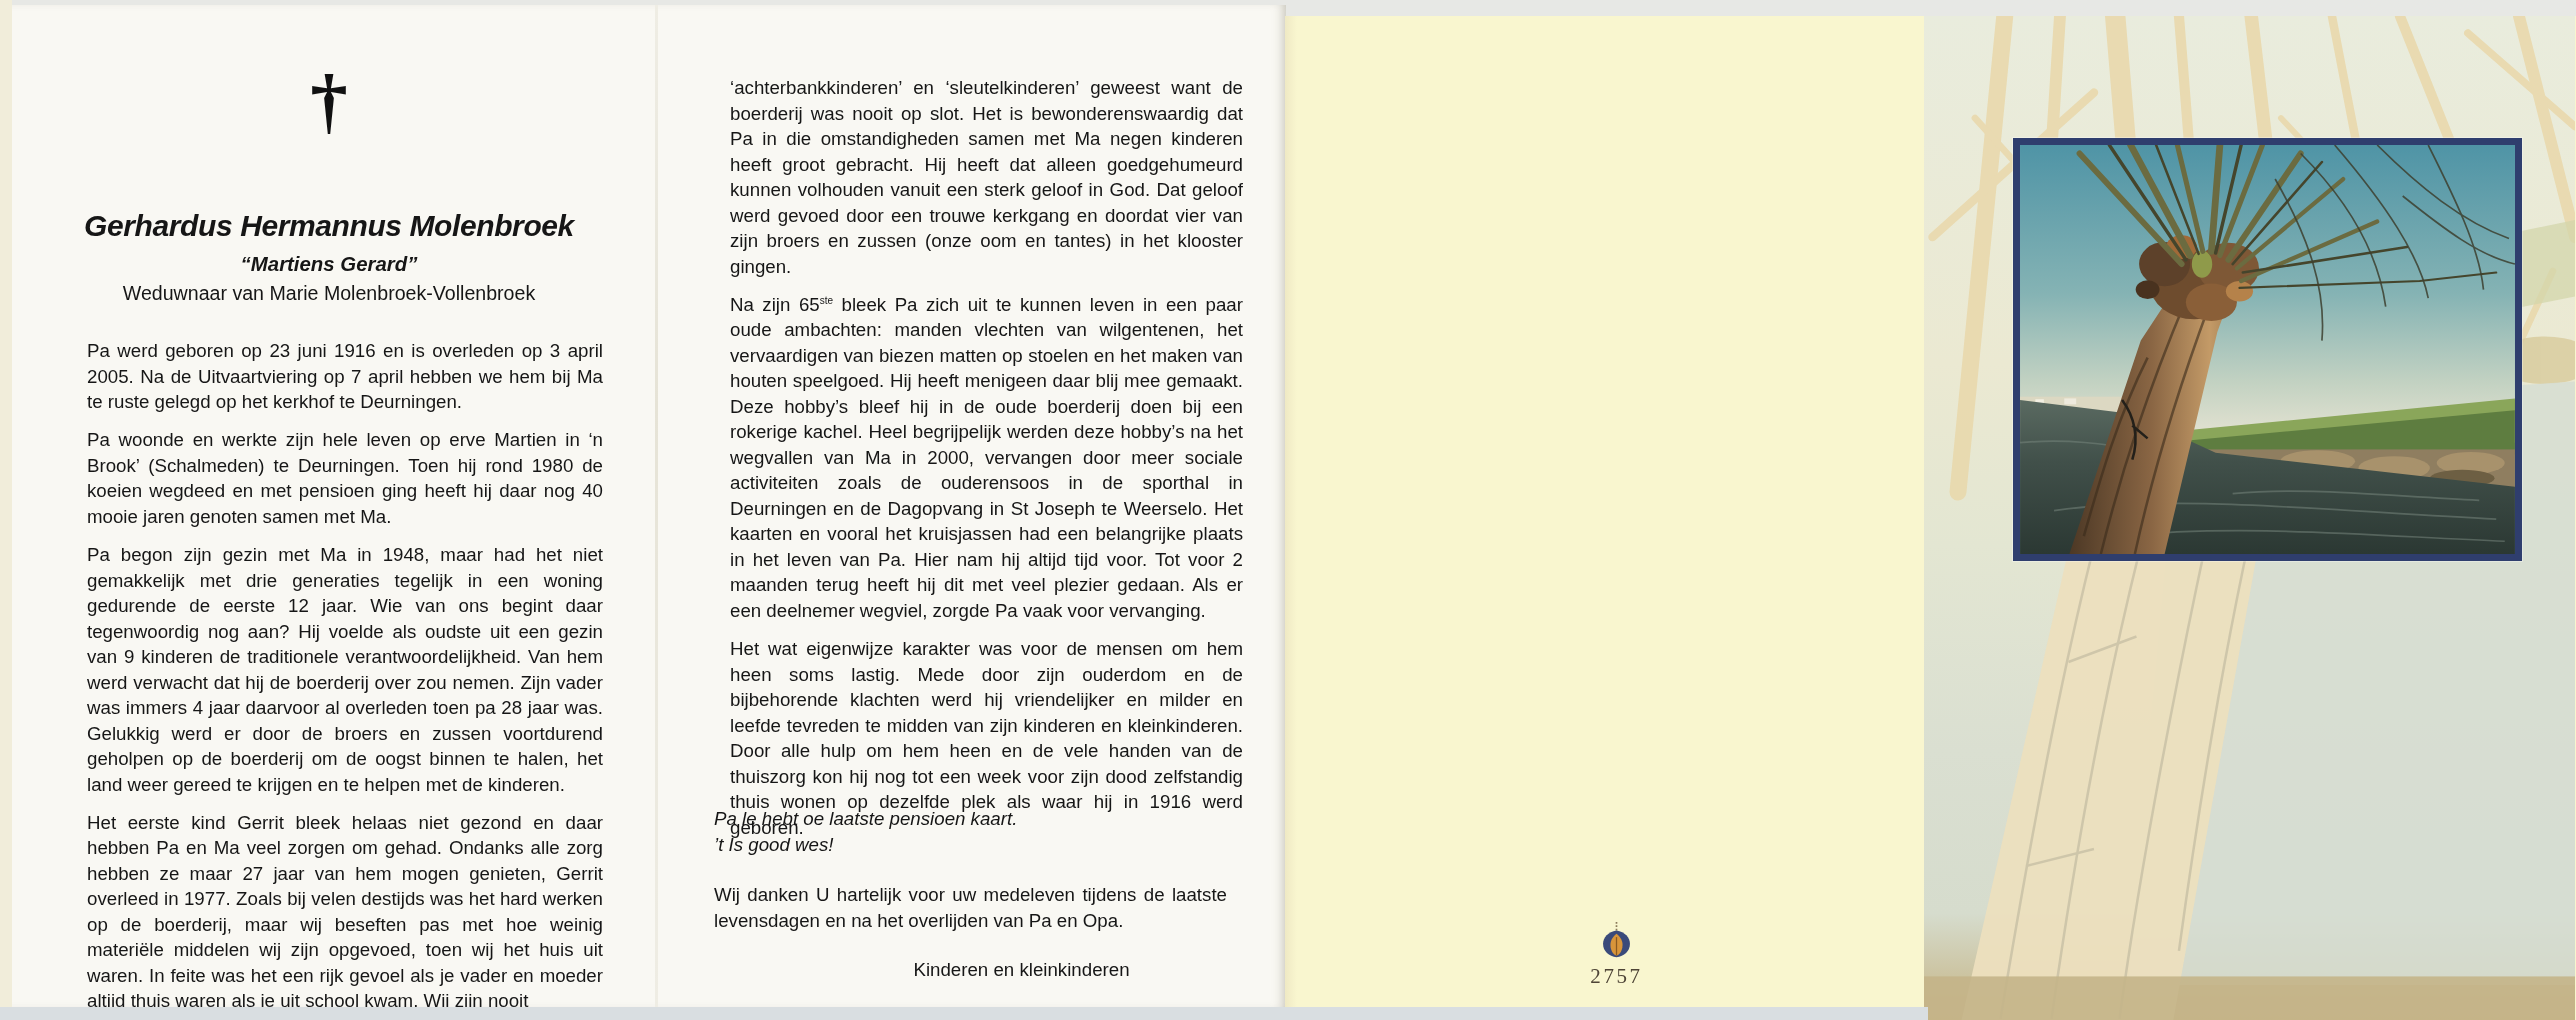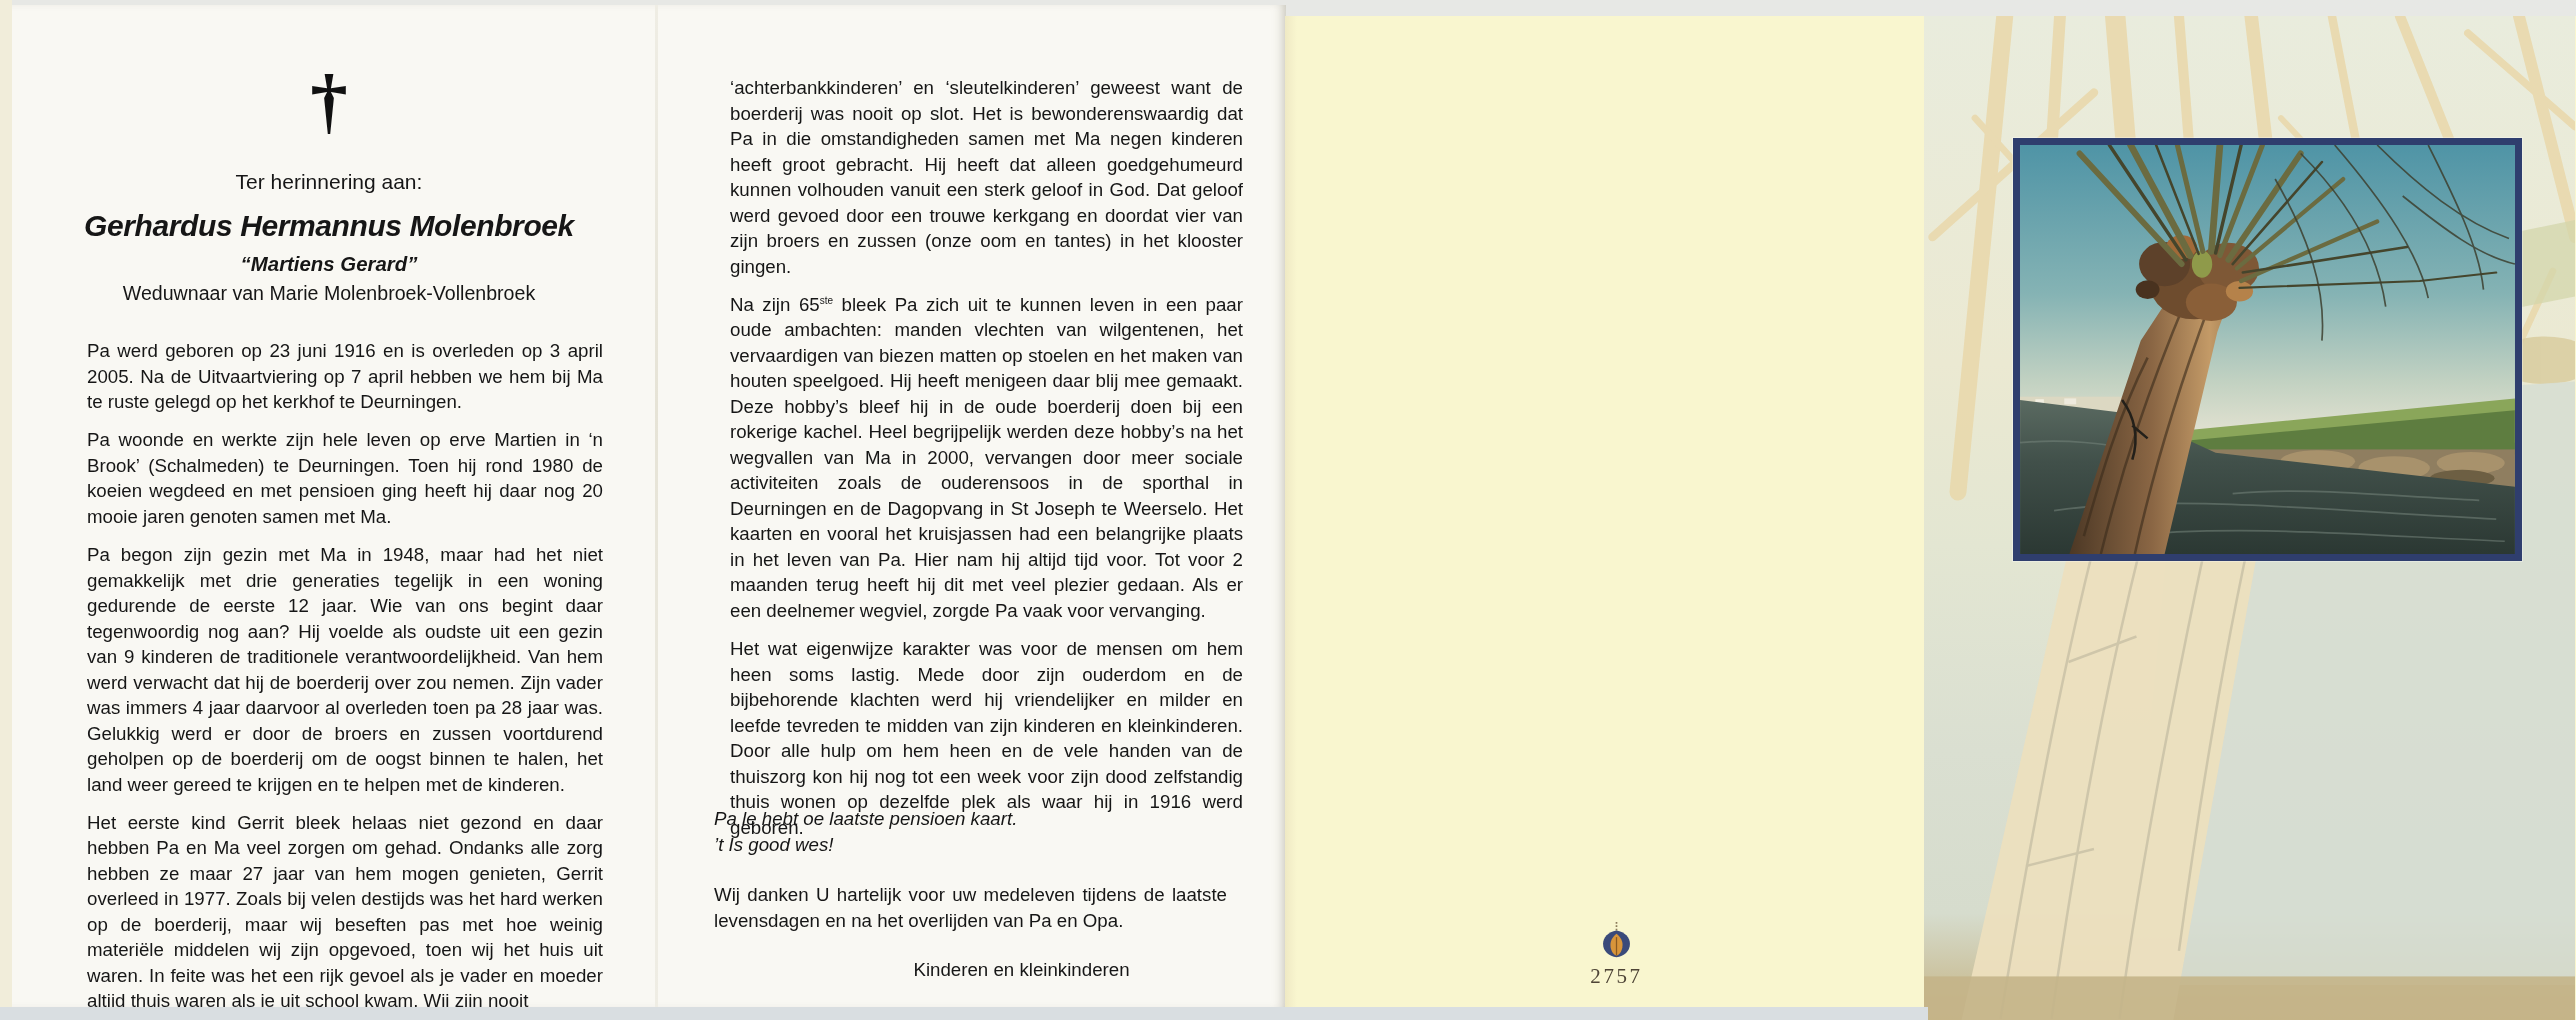--- a/index.html
+++ b/index.html
@@ -72,27 +72,26 @@
 <div id="scan">
 
   <div class="edge-left-strip"></div>
 
   <div class="page-left">
     <div class="panel-fold"></div>
   </div>
 
   <div class="col colA">
     <div class="cross">†</div>
-    <div class="in-mem">Ter herinnering aan:</div>
     <div class="dec-name">Gerhardus Hermannus Molenbroek</div>
     <div class="nickname">“Martiens Gerard”</div>
     <div class="widower">Weduwnaar van Marie Molenbroek-Vollenbroek</div>
     <div class="paras parasA">
       <p class="italic">Pa werd geboren op 23 juni 1916 en is overleden op 3 april 2005. Na de Uitvaartviering op 7 april hebben we hem bij Ma te ruste gelegd op het kerkhof te Deurningen.</p>
-      <p>Pa woonde en werkte zijn hele leven op erve Martien in ‘n Brook’ (Schalmeden) te Deurningen. Toen hij rond 1980 de koeien wegdeed en met pensioen ging heeft hij daar nog 20 mooie jaren genoten samen met Ma.</p>
+      <p>Pa woonde en werkte zijn hele leven op erve Martien in ‘n Brook’ (Schalmeden) te Deurningen. Toen hij rond 1980 de koeien wegdeed en met pensioen ging heeft hij daar nog 40 mooie jaren genoten samen met Ma.</p>
       <p>Pa begon zijn gezin met Ma in 1948, maar had het niet gemakkelijk met drie generaties tegelijk in een woning gedurende de eerste 12 jaar. Wie van ons begint daar tegenwoordig nog aan? Hij voelde als oudste uit een gezin van 9 kinderen de traditionele verantwoordelijkheid. Van hem werd verwacht dat hij de boerderij over zou nemen. Zijn vader was immers 4 jaar daarvoor al overleden toen pa 28 jaar was. Gelukkig werd er door de broers en zussen voortdurend geholpen op de boerderij om de oogst binnen te halen, het land weer gereed te krijgen en te helpen met de kinderen.</p>
       <p>Het eerste kind Gerrit bleek helaas niet gezond en daar hebben Pa en Ma veel zorgen om gehad. Ondanks alle zorg hebben ze maar 27 jaar van hem mogen genieten, Gerrit overleed in 1977. Zoals bij velen destijds was het hard werken op de boerderij, maar wij beseften pas met hoe weinig materiële middelen wij zijn opgevoed, toen wij het huis uit waren. In feite was het een rijk gevoel als je vader en moeder altijd thuis waren als je uit school kwam. Wij zijn nooit</p>
     </div>
   </div>
 
   <div class="col colB">
     <div class="paras parasB">
       <p>‘achterbankkinderen’ en ‘sleutelkinderen’ geweest want de boerderij was nooit op slot. Het is bewonderenswaardig dat Pa in die omstandigheden samen met Ma negen kinderen heeft groot gebracht. Hij heeft dat alleen goedgehumeurd kunnen volhouden vanuit een sterk geloof in God. Dat geloof werd gevoed door een trouwe kerkgang en doordat vier van zijn broers en zussen (onze oom en tantes) in het klooster gingen.</p>
       <p><span>Na zijn 65</span><sup class="ord">ste</sup><span> bleek Pa zich uit te kunnen leven in een paar oude ambachten: manden vlechten van wilgentenen, het vervaardigen van biezen matten op stoelen en het maken van houten speelgoed. Hij heeft menigeen daar blij mee gemaakt. Deze hobby’s bleef hij in de oude boerderij doen bij een rokerige kachel. Heel begrijpelijk werden deze hobby’s na het wegvallen van Ma in 2000, vervangen door meer sociale activiteiten zoals de ouderensoos in de sporthal in Deurningen en de Dagopvang in St Joseph te Weerselo. Het kaarten en vooral het kruisjassen had een belangrijke plaats in het leven van Pa. Hier nam hij altijd tijd voor. Tot voor 2 maanden terug heeft hij dit met veel plezier gedaan. Als er een deelnemer wegviel, zorgde Pa vaak voor vervanging.</span></p>
       <p>Het wat eigenwijze karakter was voor de mensen om hem heen soms lastig. Mede door zijn ouderdom en de bijbehorende klachten werd hij vriendelijker en milder en leefde tevreden te midden van zijn kinderen en kleinkinderen. Door alle hulp om hem heen en de vele handen van de thuiszorg kon hij nog tot een week voor zijn dood zelfstandig thuis wonen op dezelfde plek als waar hij in 1916 werd geboren.</p>

